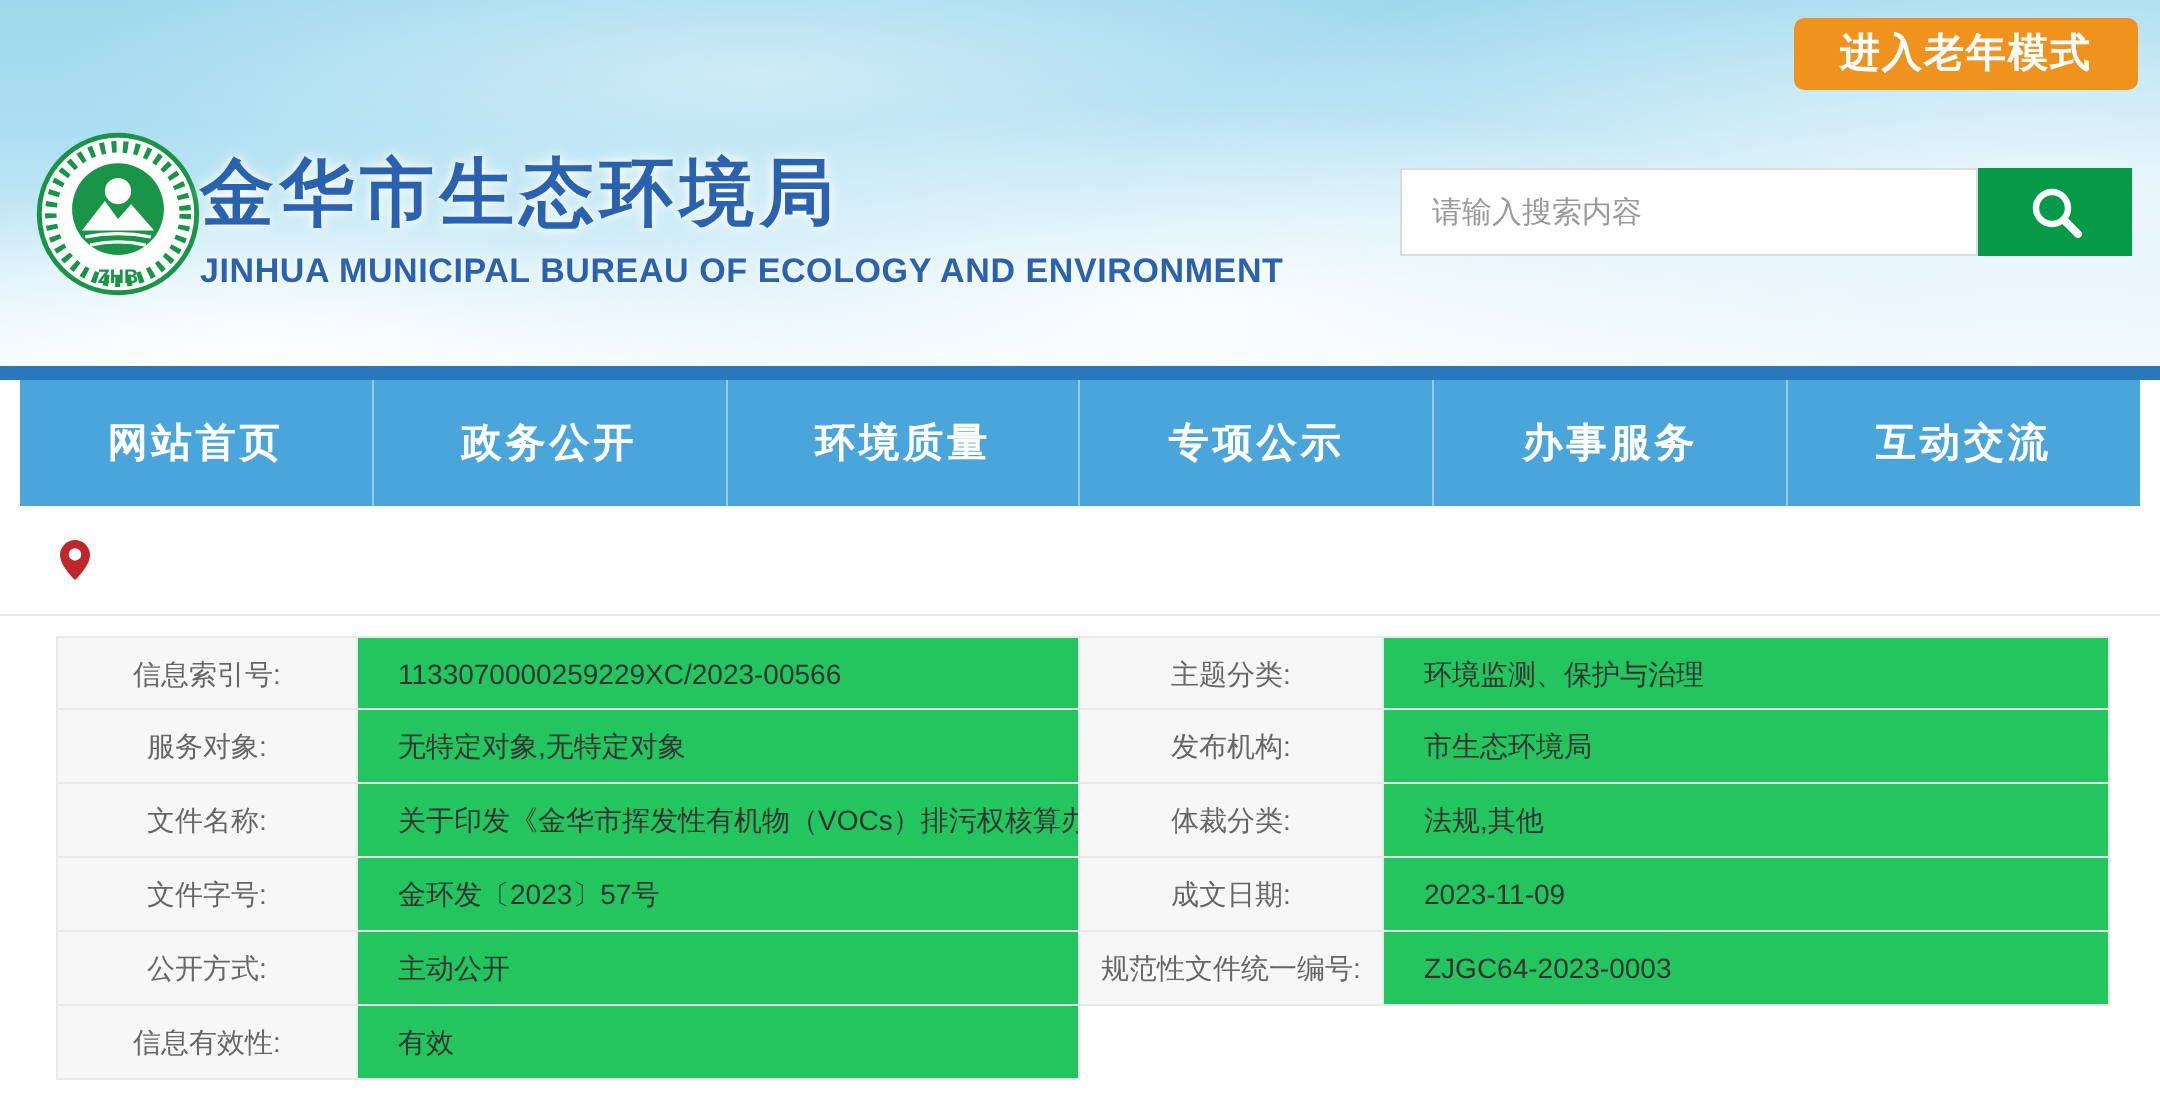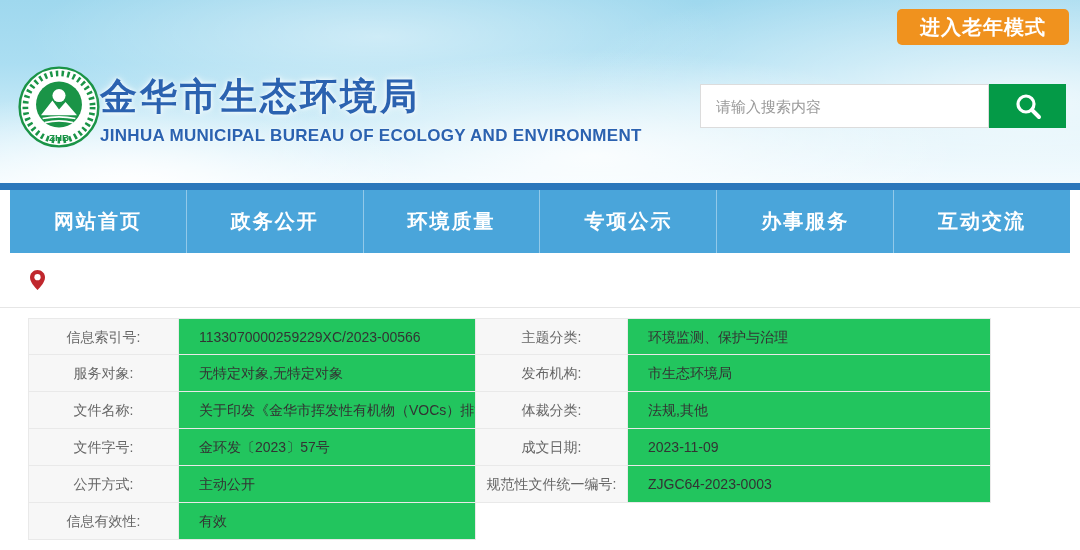--- a/index.html
+++ b/index.html
@@ -62,21 +62,21 @@
     border-bottom:1px solid #e6e6e6; display:flex; align-items:center; padding-left:30px;
   }
   .pin { width:15px; height:20px; margin-right:12px; flex:0 0 auto; }
   .crumb-text { font-size:14.5px; color:#333; }
   .crumb-text .sep { margin:0 7px; color:#555; }
   .crumb-link { cursor:pointer; }
 
   
   .doc-table { position:absolute; left:28px; top:318px; width:1027px; display:flex; align-items:flex-start; }
   .tcol { display:flex; flex-direction:column; }
-  .tcol-left  { width:448px; }
+  .tcol-left  { width:512px; }
   .tcol-right { width:515px; }
   .trow { display:flex; height:37px; border-left:1px solid #e9e9e9; border-right:1px solid #e9e9e9; border-bottom:1px solid #e9e9e9; }
   .trow:first-child { border-top:1px solid #e9e9e9; }
   .tcol-right .trow { border-left:none; }
   .tlabel {
     width:150px; flex:0 0 auto; background:#f7f7f7; border-right:1px solid #e9e9e9;
     font-size:14px; color:#666; text-align:center; line-height:36px;
     white-space:nowrap; overflow:hidden;
   }
   .tcol-right .tlabel { width:152px; }

